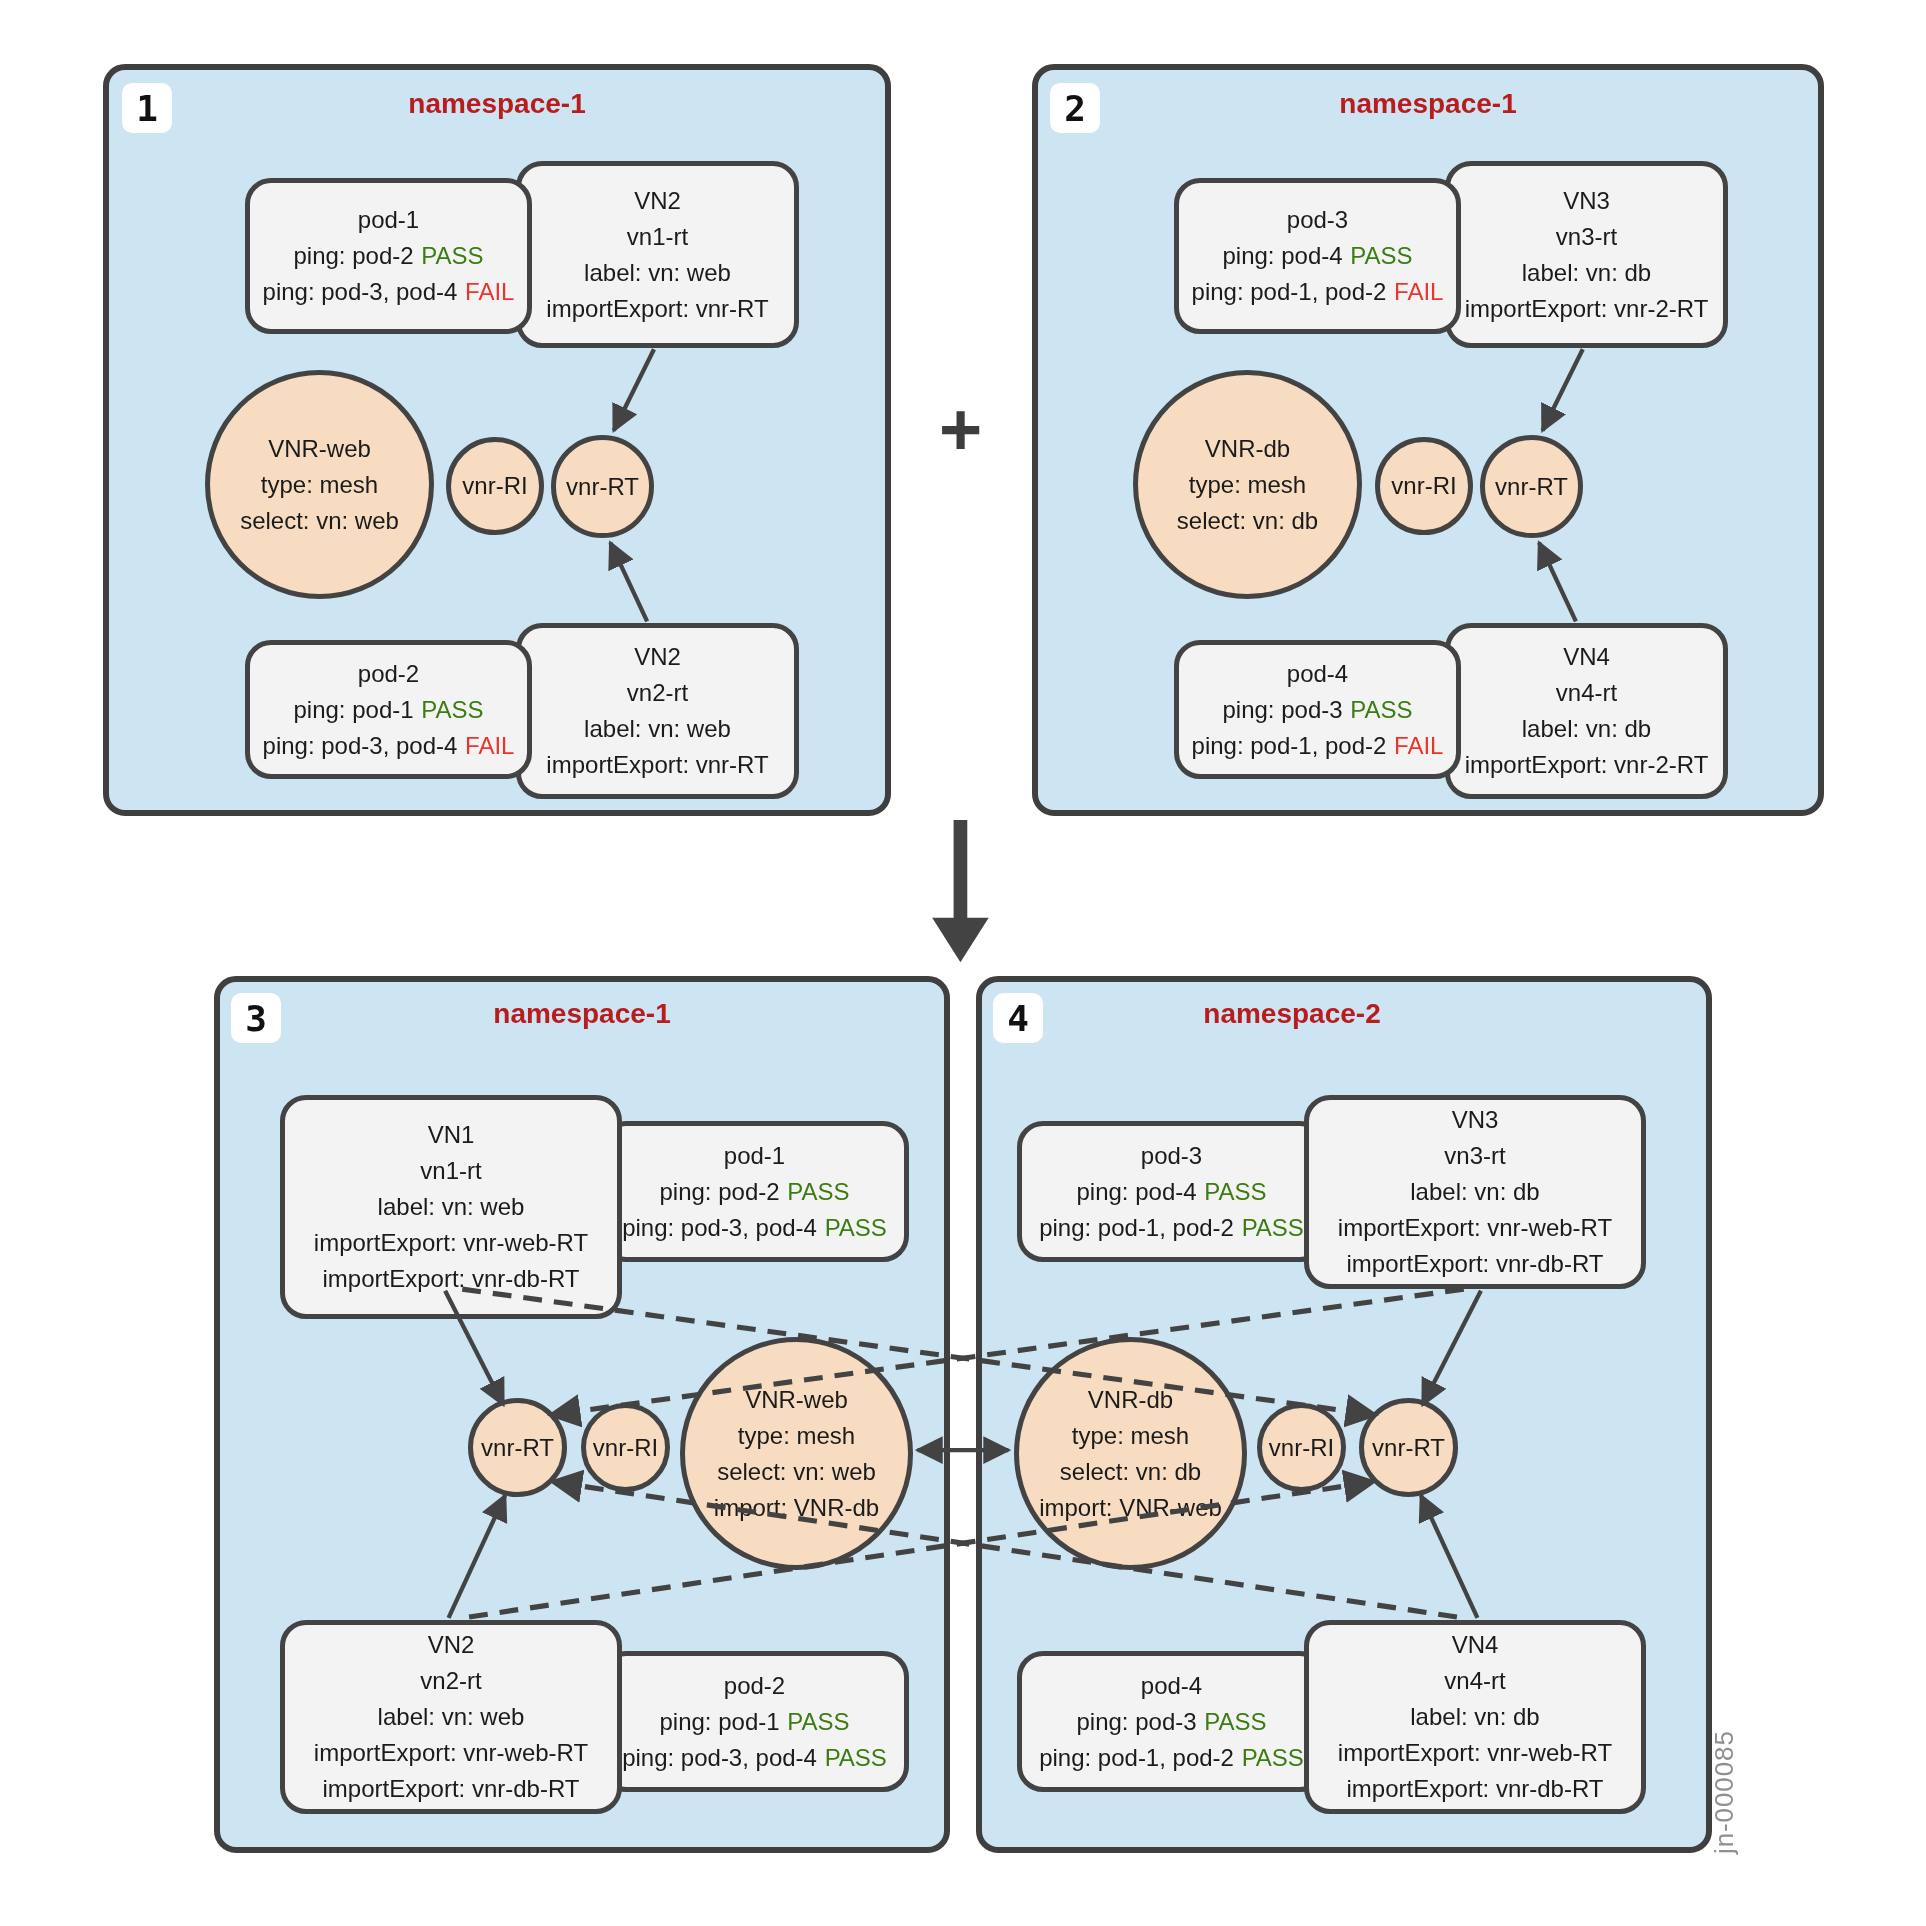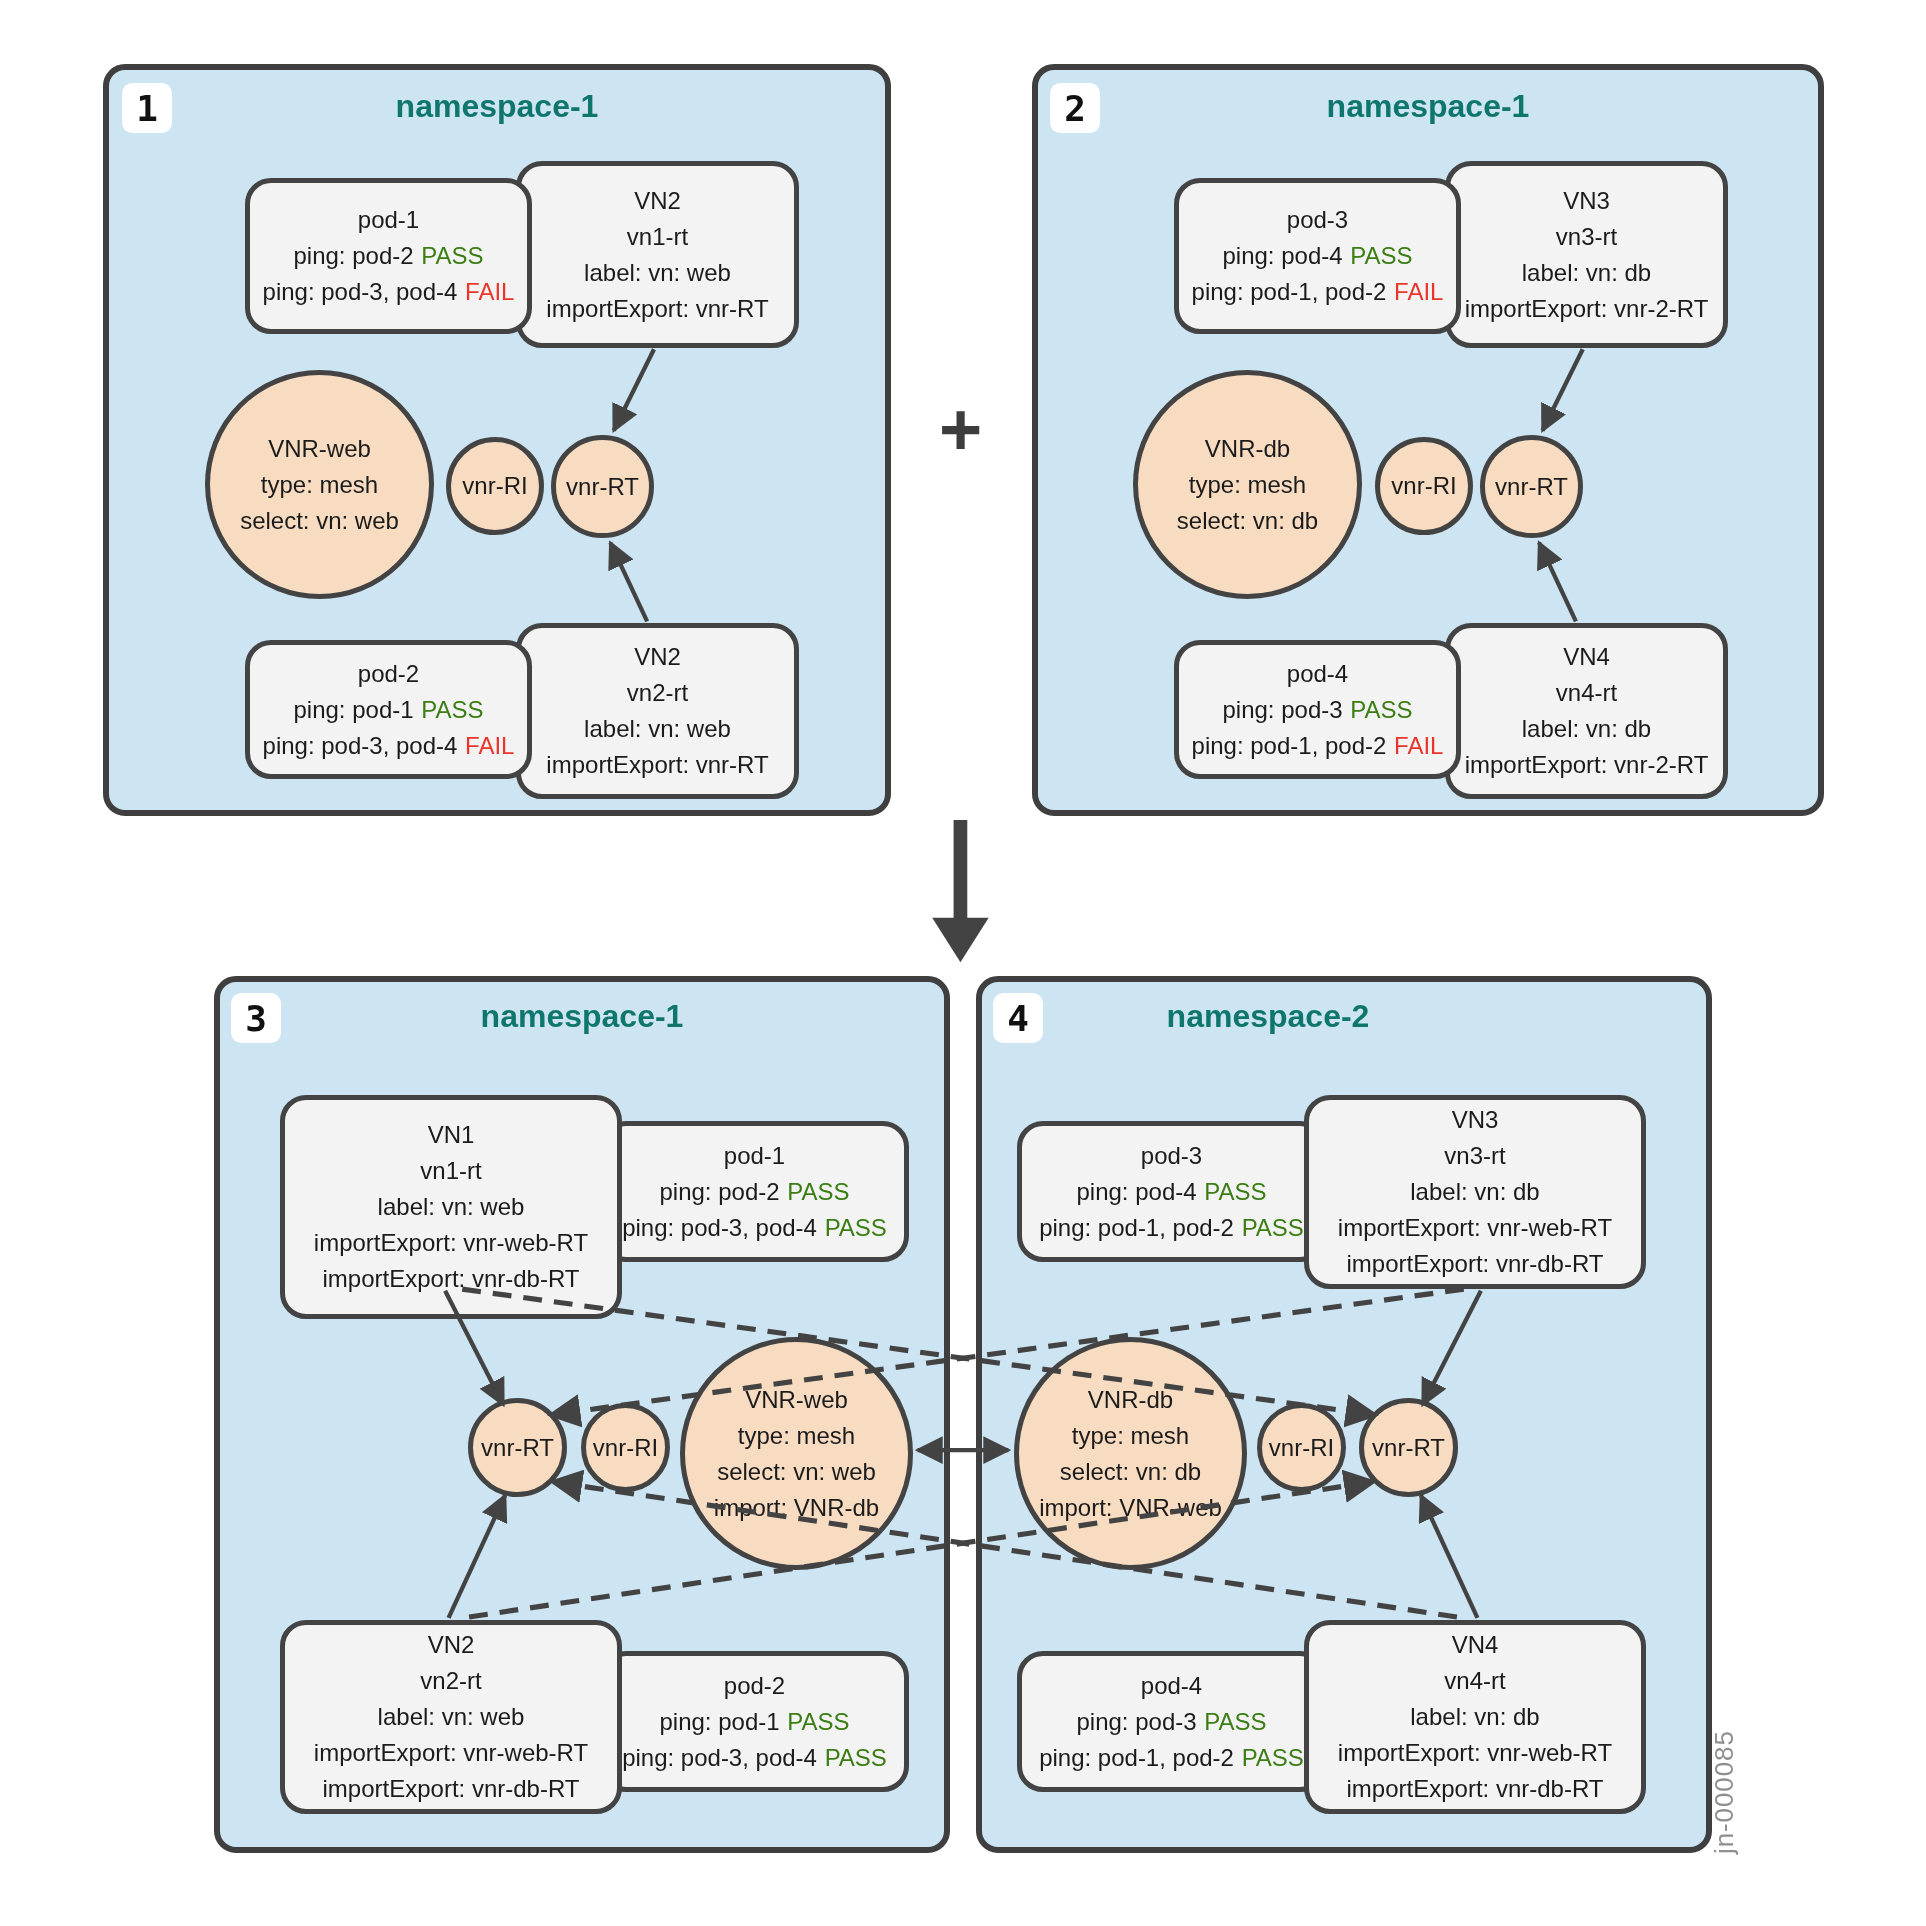--- a/index.html
+++ b/index.html
@@ -7,21 +7,21 @@
     --circle-bg:#f8dcc1; --pass:#3a7d12; --fail:#ea352b; --line:#434343; --ink:#1b1b1b;
   }
   html,body{margin:0;padding:0;background:#ffffff;}
   .canvas{position:relative;width:1926px;height:1926px;background:#fff;
           font-family:"Liberation Sans",sans-serif;color:var(--ink);overflow:hidden;}
   .panel{position:absolute;background:var(--panel-bg);border:6px solid var(--panel-border);
          border-radius:22px;box-sizing:border-box;z-index:1;}
   .badge{position:absolute;width:50px;height:50px;background:#fff;border-radius:10.3px;
          display:flex;align-items:center;justify-content:center;
          font-family:"DejaVu Sans Mono",monospace;font-weight:700;font-size:36px;color:#111;z-index:30;}
-  .ptitle{position:absolute;text-align:center;font-weight:700;font-size:32px;color:#0f766e;z-index:5;}
+  .ptitle{position:absolute;text-align:center;font-weight:700;font-size:28px;color:#b91c1c;z-index:5;}
   .node{position:absolute;background:var(--node-bg);border:5.1px solid var(--node-border);
         border-radius:26px;box-sizing:border-box;display:flex;flex-direction:column;
         align-items:center;justify-content:center;text-align:center;
         font-size:24px;color:var(--ink);}
   .node .line,.circle .line{height:36px;line-height:36px;white-space:nowrap;}
   .circle{position:absolute;background:var(--circle-bg);border:5.1px solid var(--node-border);
           border-radius:50%;box-sizing:border-box;display:flex;flex-direction:column;
           align-items:center;justify-content:center;text-align:center;font-size:24px;z-index:6;}
   .zlo{z-index:8;} .zhi{z-index:12;}
   .st{margin-left:7.7px;}
@@ -161,21 +161,21 @@
   <div class="node zhi" style="left:280px;top:1620px;width:342px;height:194px;">
     <div class="line">VN2</div>
     <div class="line">vn2-rt</div>
     <div class="line">label: vn: web</div>
     <div class="line">importExport: vnr-web-RT</div>
     <div class="line">importExport: vnr-db-RT</div>
   </div>
 
   <div class="panel" style="left:976px;top:976px;width:736px;height:877px;"></div>
   <div class="badge" style="left:993px;top:993px;">4</div>
-  <div class="ptitle" style="left:940px;top:998px;width:632px;padding-left:12px;">namespace-2</div>
+  <div class="ptitle" style="left:976px;top:998px;width:632px;">namespace-2</div>
 
   <div class="node zlo" style="left:1017px;top:1121px;width:309px;height:141px;">
     <div class="line">pod-3</div>
     <div class="line"><span>ping: pod-4</span><span class="st pass">PASS</span></div>
     <div class="line"><span>ping: pod-1, pod-2</span><span class="st pass">PASS</span></div>
   </div>
   <div class="node zhi" style="left:1304px;top:1095px;width:342px;height:194px;">
     <div class="line">VN3</div>
     <div class="line">vn3-rt</div>
     <div class="line">label: vn: db</div>

